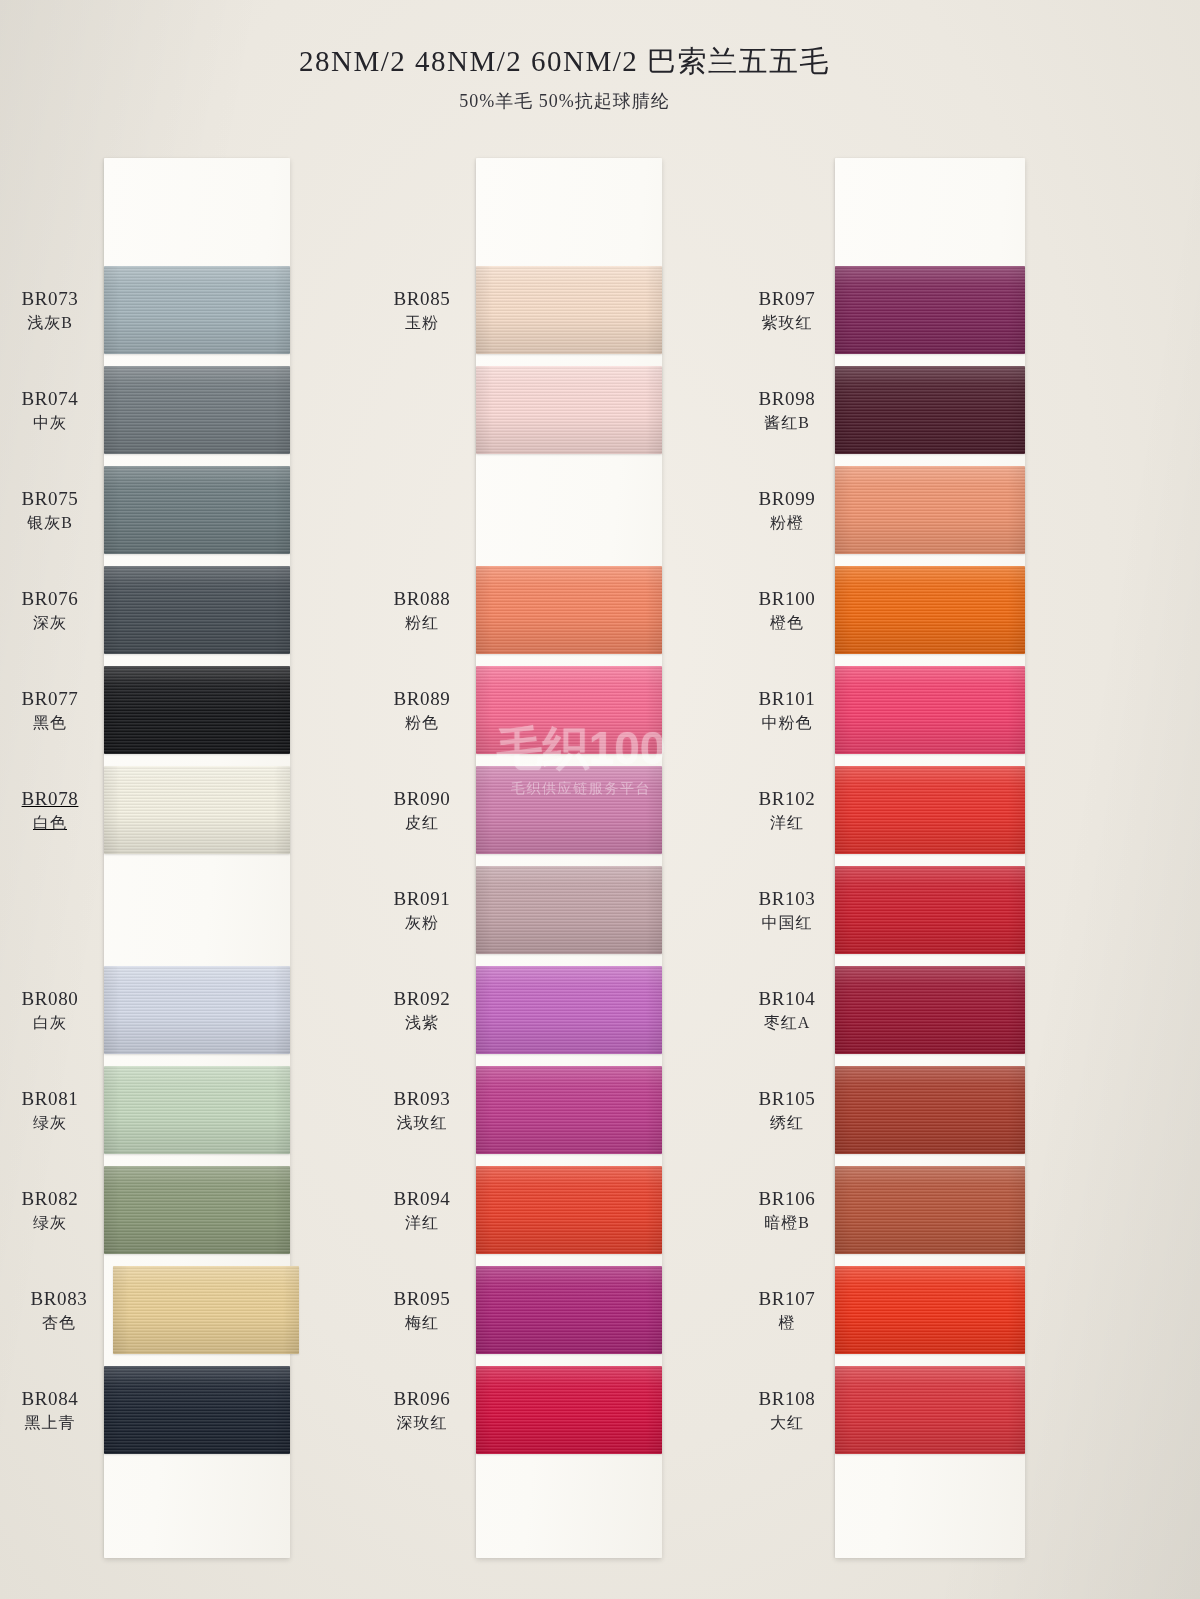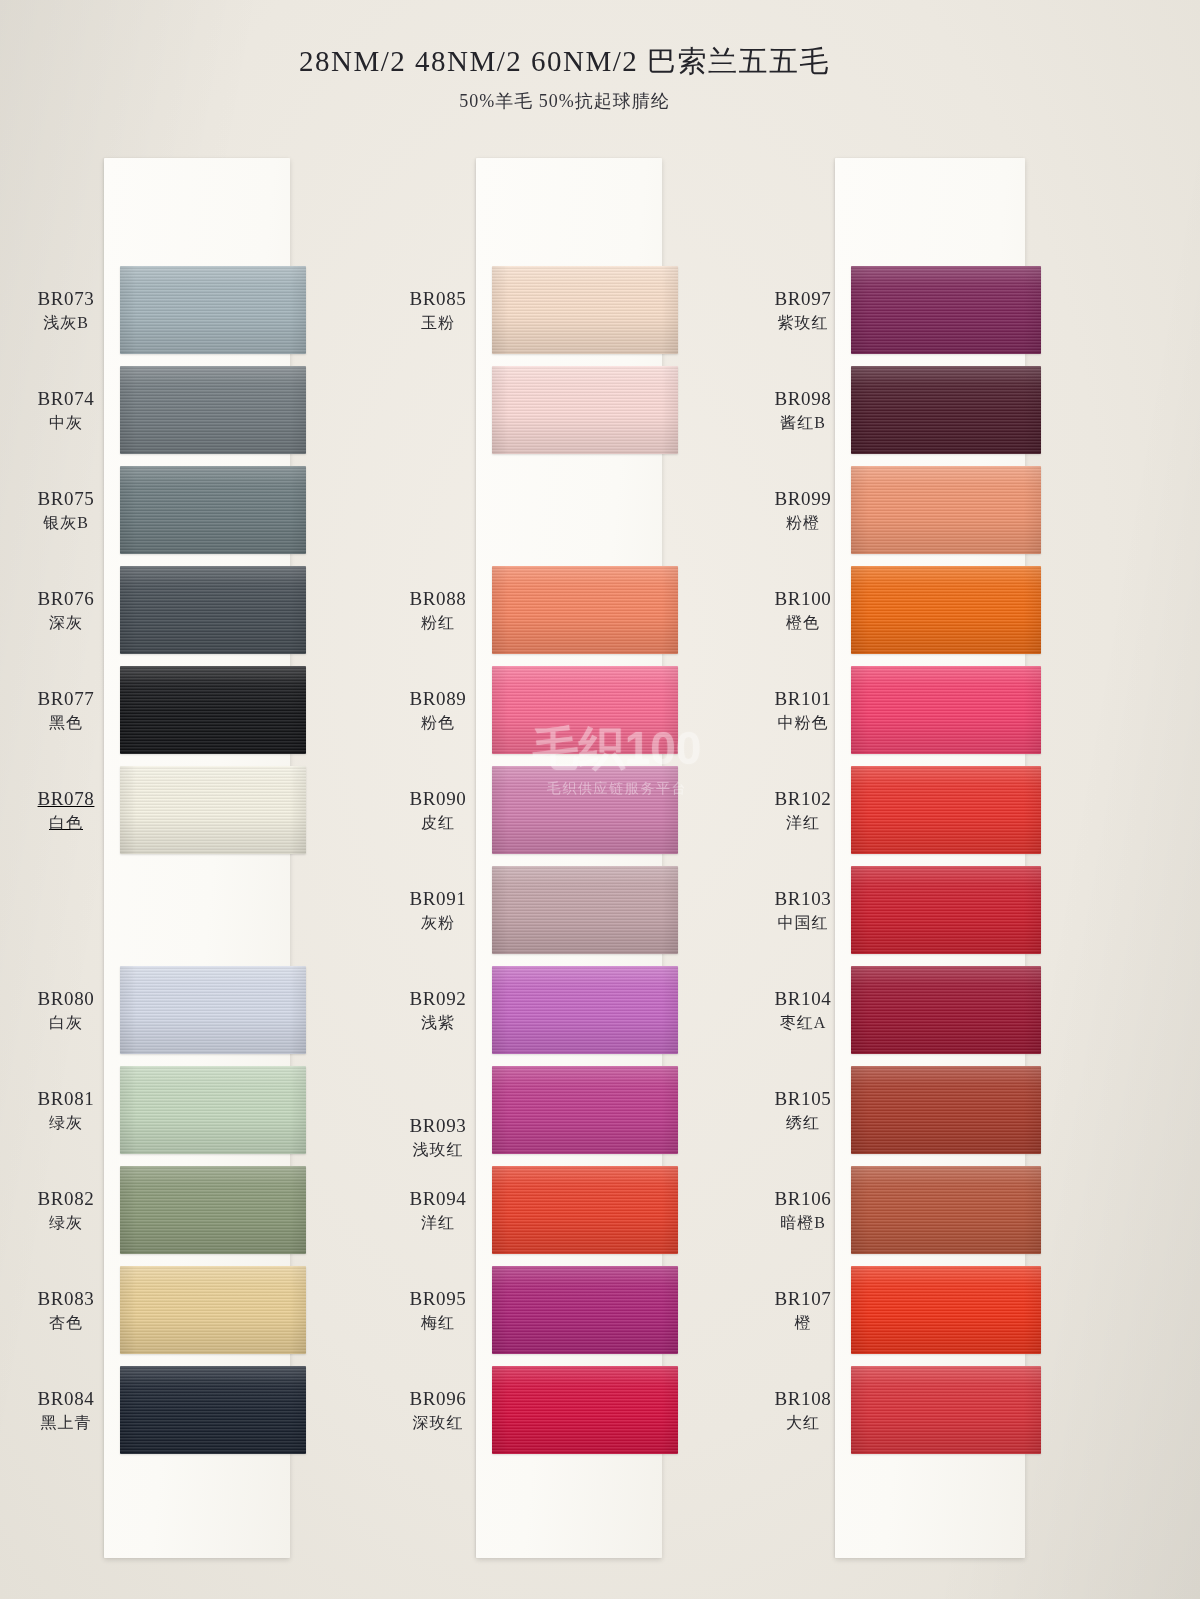--- a/index.html
+++ b/index.html
@@ -46,21 +46,21 @@
   
   .card-strip{
     position:absolute;top:0;right:0;
     width:186px;height:1400px;
     background:linear-gradient(95deg,#fdfcf9 0%,#fbfaf6 55%,#f4f2ec 100%);
     box-shadow:0 2px 5px rgba(0,0,0,0.13), -1px 0 2px rgba(0,0,0,0.05);
     border-radius:1px;
   }
   .col-3 .card-strip{width:190px;}
 
-  .rows{position:absolute;top:0;left:16px;width:290px;height:1400px;}
+  .rows{position:absolute;top:0;left:0;width:290px;height:1400px;}
 
   .row{
     position:absolute;left:0;width:290px;height:100px;
     display:flex;align-items:center;
   }
 
   .label{
     width:100px;text-align:center;line-height:1.25;
     color:#2b2b30;user-select:none;
   }
@@ -98,21 +98,21 @@
   }
   .swatch:after{
     content:"";position:absolute;inset:0;
     background:
       linear-gradient(to bottom, rgba(255,255,255,0.20) 0%, rgba(255,255,255,0.04) 22%, rgba(0,0,0,0.0) 55%, rgba(0,0,0,0.10) 100%),
       linear-gradient(to right, rgba(0,0,0,0.07) 0%, rgba(0,0,0,0) 9%, rgba(0,0,0,0) 91%, rgba(0,0,0,0.07) 100%);
     border-radius:1px;
   }
 
   .watermark{
-    position:absolute;left:512px;top:725px;
+    position:absolute;left:476px;top:725px;
     width:210px;text-align:center;pointer-events:none;user-select:none;
     opacity:0.40;
   }
   .wm-main{
     font-size:46px;color:#ffffff;letter-spacing:0px;line-height:1;
     text-shadow:0 0 2px rgba(255,255,255,0.5);
     font-family:"Liberation Sans","DejaVu Sans",sans-serif;
     font-weight:bold;
   }
   .wm-sub{
@@ -208,21 +208,21 @@
         </div>
         <div class="row" style="top: 1002px;">
           <div class="label">
             <span class="code">BR082</span>
             <span class="cname">绿灰</span>
           </div>
           <div class="swatch-wrap">
             <div class="swatch" style="background: rgb(139, 154, 121);"></div>
           </div>
         </div>
-        <div class="row" style="top: 1102px;">
+        <div class="row" style="top: 1102px; padding-left: 9px;">
           <div class="label">
             <span class="code">BR083</span>
             <span class="cname">杏色</span>
           </div>
           <div class="swatch-wrap">
             <div class="swatch" style="background: rgb(233, 207, 149);"></div>
           </div>
         </div>
         <div class="row" style="top: 1202px;">
           <div class="label">
@@ -294,21 +294,21 @@
         </div>
         <div class="row" style="top: 802px;">
           <div class="label">
             <span class="code">BR092</span>
             <span class="cname">浅紫</span>
           </div>
           <div class="swatch-wrap">
             <div class="swatch" style="background: rgb(196, 104, 195);"></div>
           </div>
         </div>
-        <div class="row" style="top: 902px; align-items: flex-end;">
+        <div class="row" style="top: 902px;">
           <div class="label">
             <span class="code">BR093</span>
             <span class="cname">浅玫红</span>
           </div>
           <div class="swatch-wrap">
             <div class="swatch" style="background: rgb(189, 61, 141);"></div>
           </div>
         </div>
         <div class="row" style="top: 1002px;">
           <div class="label">

